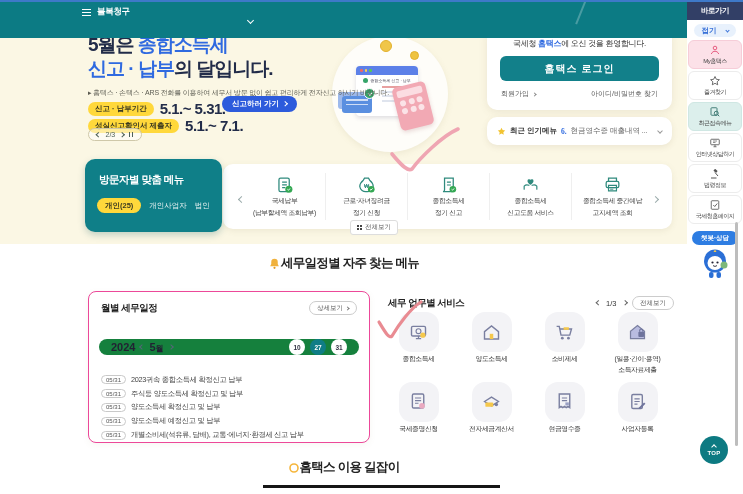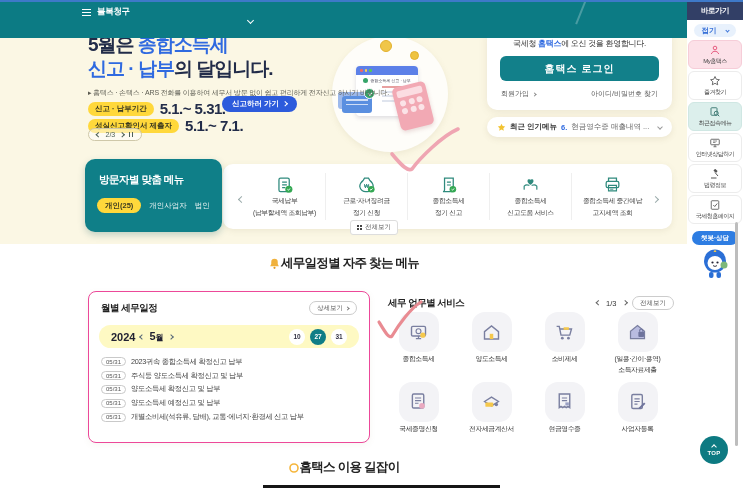--- a/index.html
+++ b/index.html
@@ -61,21 +61,21 @@
   .handcheck { position:absolute; z-index:6; pointer-events:none; }
 
   
   .login { position:absolute; left:487px; top:27px; width:185px; height:83px; background:#fff; border-radius:10px; box-shadow:0 2px 8px rgba(120,110,70,.12); z-index:3; }
   .login .welcome { text-align:center; font-size:8px; color:#333; margin-top:11px; letter-spacing:-0.3px;}
   .login .welcome .brand { color:#2f6ae0; font-weight:bold; }
   .login-btn { margin:7px 13px 0; height:25px; background:#12808a; border:none; border-radius:6px; color:#fff; font-size:10px; font-weight:bold; width:159px; display:block; letter-spacing:1px; cursor:pointer; font-family:inherit;}
   .login .links { display:flex; justify-content:space-between; padding:0 14px; margin-top:8px; font-size:7px; color:#555; }
   .login .links .chev { width:3px; height:3px; color:#888; margin-left:2px;}
 
-  .popular { position:absolute; left:487px; top:117px; width:185px; height:20px; background:#fff; border-radius:10px; box-shadow:0 2px 6px rgba(120,110,70,.12); display:flex; align-items:center; gap:4px; padding:0 10px; z-index:3; font-size:7.5px;}
+  .popular { position:absolute; left:487px; top:117px; width:185px; height:28px; background:#fff; border-radius:10px; box-shadow:0 2px 6px rgba(120,110,70,.12); display:flex; align-items:center; gap:4px; padding:0 10px; z-index:3; font-size:7.5px;font-family:Liberation Serif, serif;}
   .popular .rank { color:#2f6ae0; font-weight:bold; }
   .popular .lbl { font-weight:bold; color:#333; }
   .popular .itm { color:#666; }
   .popular .chev { margin-left:auto; color:#999; width:4px; height:4px;}
 
   
   .vcard { position:absolute; left:85px; top:159px; width:137px; height:73px; background:#0f7f88; border-radius:10px; z-index:4; box-shadow:0 3px 7px rgba(20,90,95,.25);}
   .vcard h3 { color:#fff; font-size:10.5px; letter-spacing:-0.5px; margin:14px 0 0 14px; }
   .vtabs { display:flex; align-items:center; gap:8px; margin:11px 0 0 12px; }
   .vtab { color:#e8f2f2; font-size:7.5px; cursor:pointer;}
@@ -94,21 +94,21 @@
   
   .sectitle { position:absolute; left:0; top:255px; width:687px; display:flex; justify-content:center; align-items:center; }
   .sectitle b { font-size:12.5px; color:#222; letter-spacing:-0.7px; }
 
   
   .mon { position:absolute; left:88px; top:291px; width:282px; height:152px; background:#fff; border:1px solid #ec4899; border-radius:8px; box-shadow:0 2px 6px rgba(150,140,100,.08); }
   .mon-head { display:flex; justify-content:space-between; align-items:center; padding:9px 12px 6px; }
   .mon-head b { font-size:9.5px; color:#222; letter-spacing:-0.5px;}
   .opill { display:flex; align-items:center; gap:3px; border:1px solid #ccc; border-radius:9px; padding:1.5px 7px; font-size:6.5px; color:#555; cursor:pointer; background:#fff;}
   .opill .chev { width:3px; height:3px; color:#777; }
-  .calbar { margin:4px 10px; height:23px; background:#fef9c3; border-radius:15px; display:flex; align-items:center; padding:0 12px; }
+  .calbar { margin:18px 10px; height:16px; background:#15803d; border-radius:15px; display:flex; align-items:center; padding:0 12px; }
   .calbar .yr { font-size:11px; font-weight:800; color:#223; }
   .calbar .chev { width:4px; height:4px; color:#567; margin:0 5px; cursor:pointer;}
   .calbar .mo { font-size:11px; font-weight:800; color:#223; }
   .calbar .mo small { font-size:8px; font-weight:bold;}
   .caldates { margin-left:auto; display:flex; gap:5px; }
   .cd { width:16px; height:16px; border-radius:50%; background:#fff; color:#334; font-size:6.5px; font-weight:bold; display:flex; align-items:center; justify-content:center; cursor:pointer;}
   .cd.sel { background:#0f7d86; color:#fff; }
   .sched { margin-top:7px; padding:0 12px; }
   .srow { display:flex; align-items:center; gap:5px; height:13.8px; }
   .dpill { border:1px solid #c9c9c9; border-radius:7px; font-size:6px; color:#555; padding:0.5px 4px; background:#fff; white-space:nowrap;}

